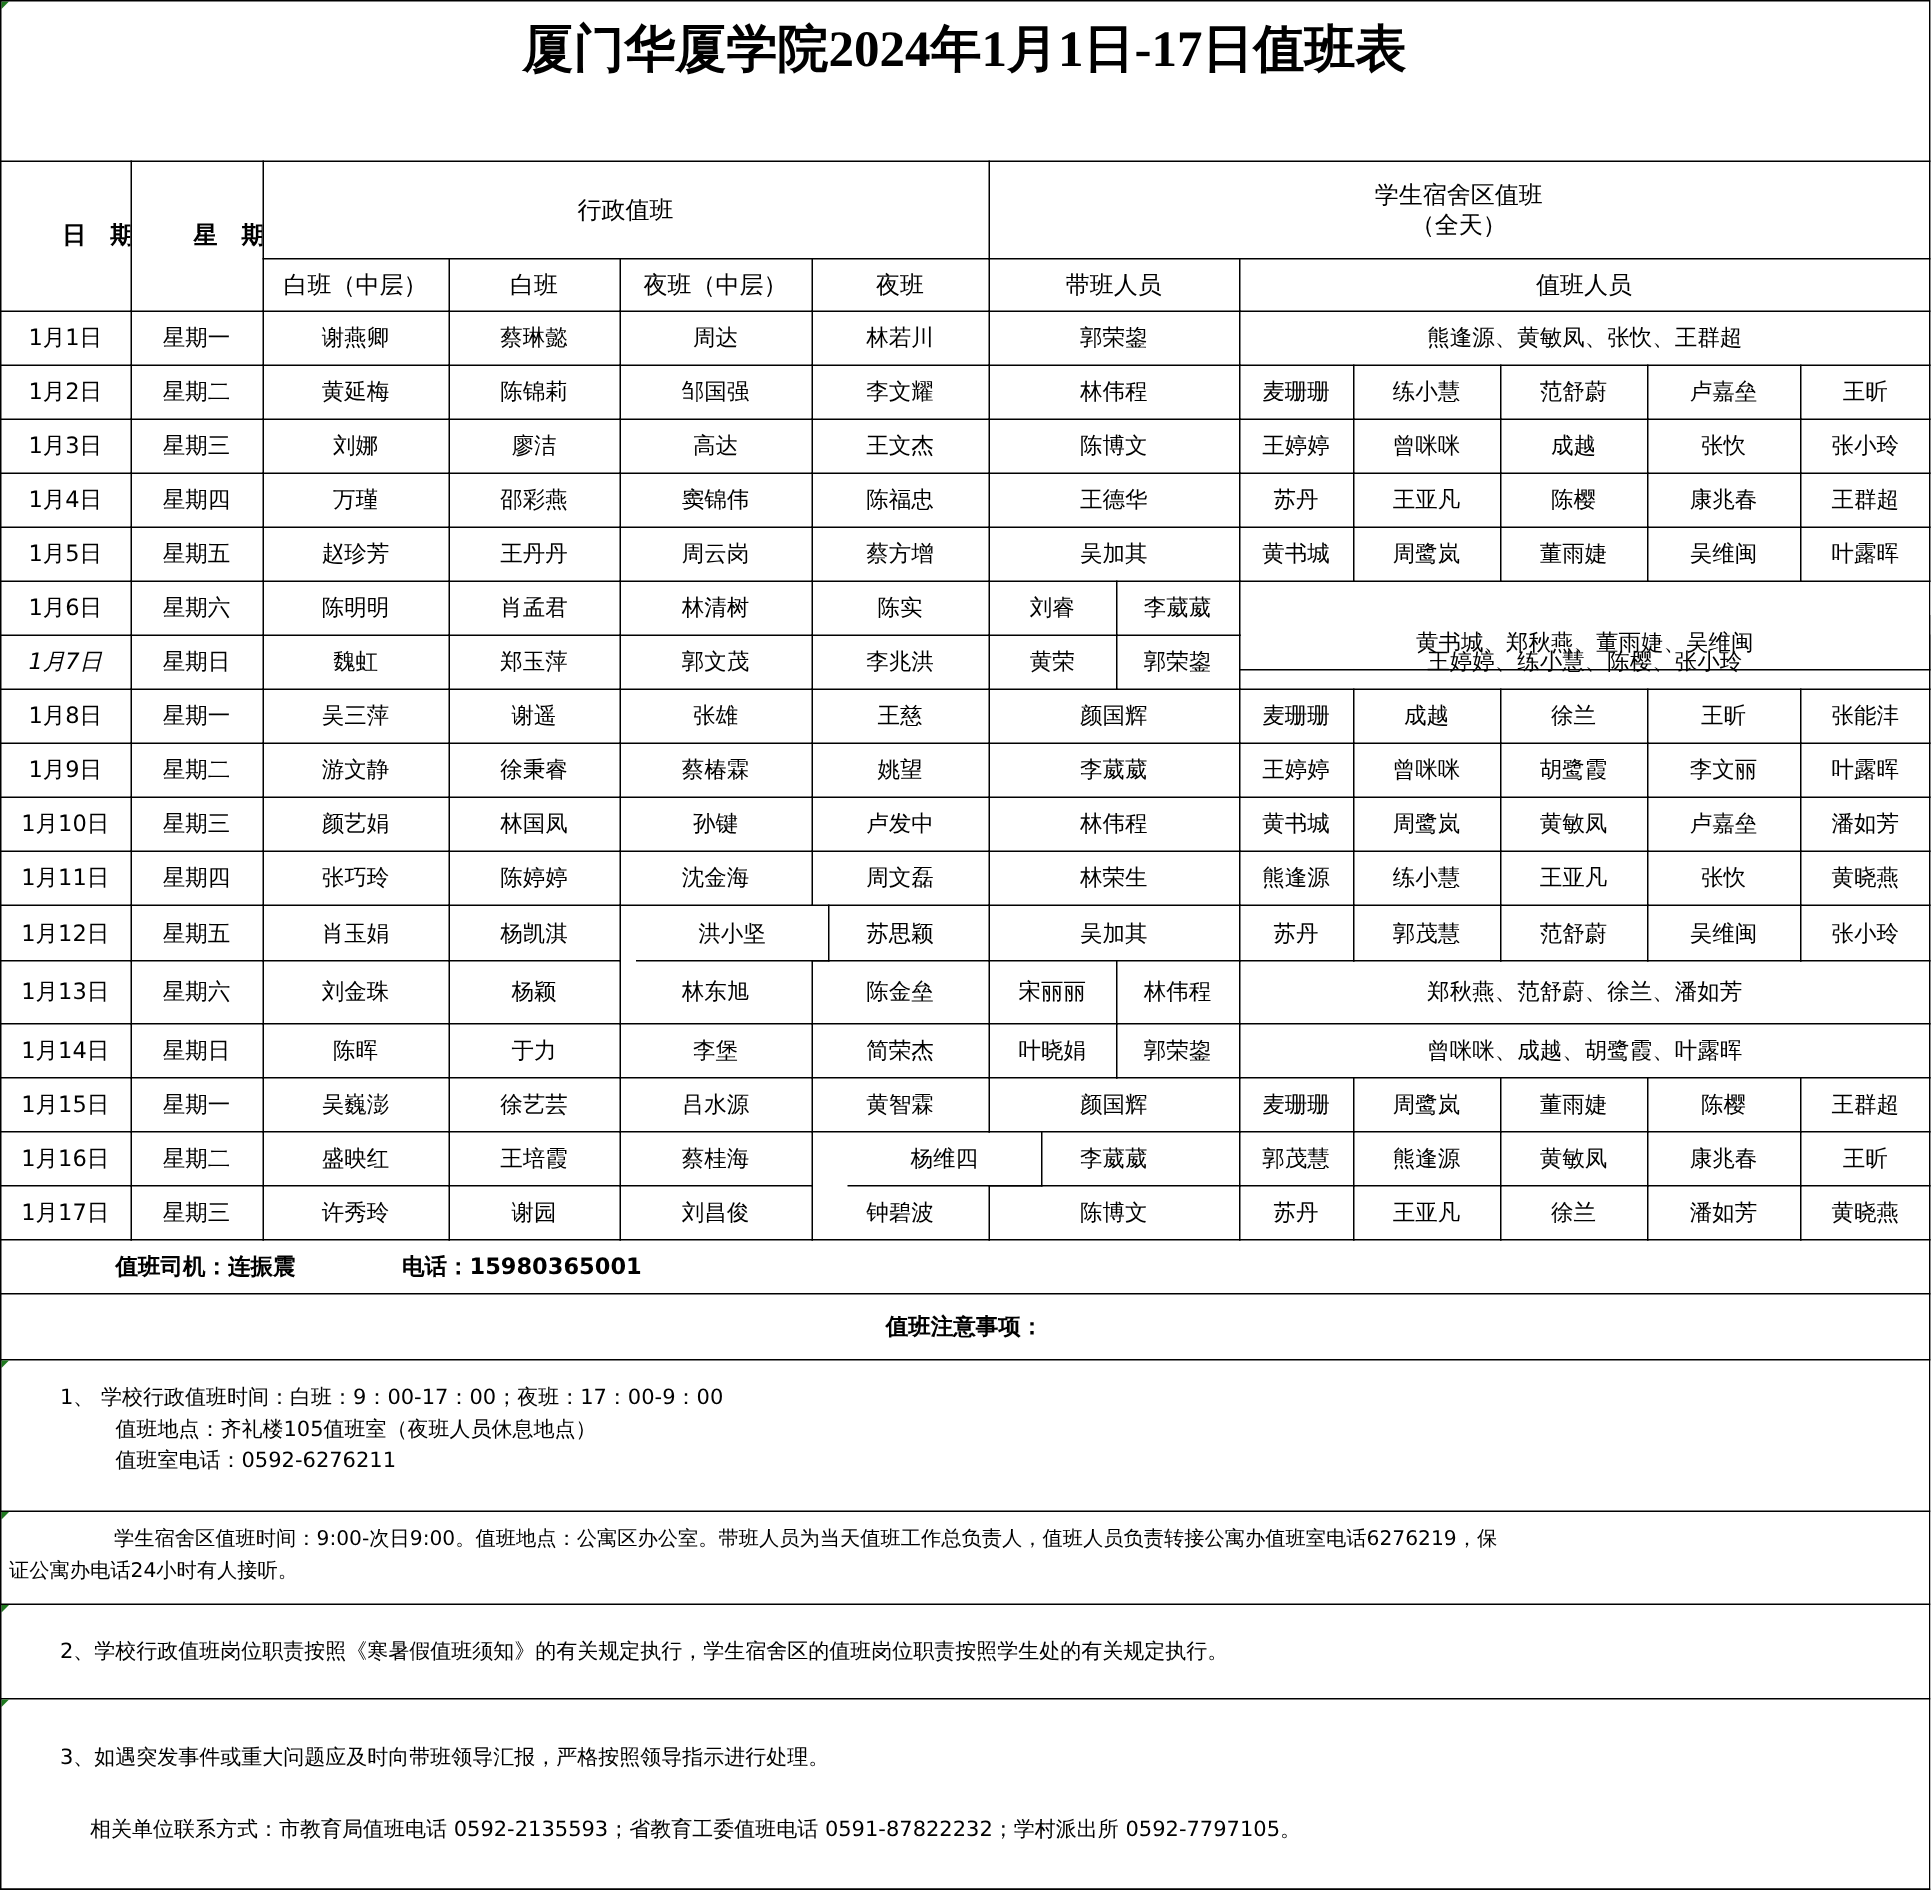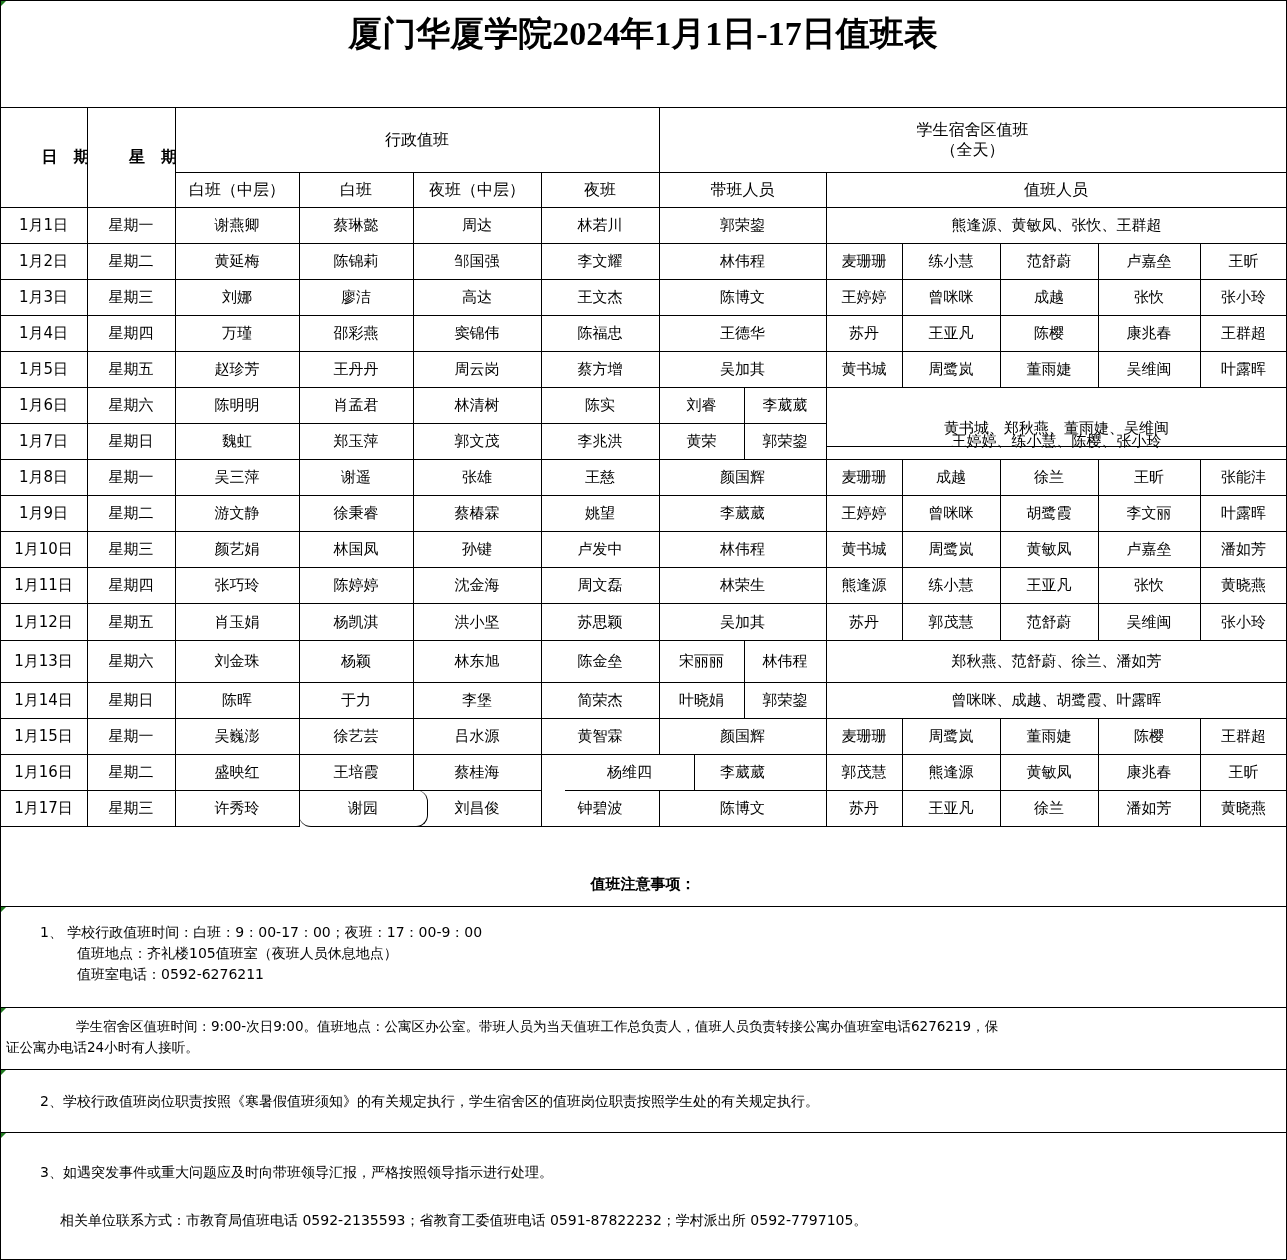--- a/index.html
+++ b/index.html
@@ -116,21 +116,21 @@
         <div class="c" style="left: 87px; top: 387px; width: 89px; height: 37px;">星期六</div>
         <div class="c" style="left: 175px; top: 387px; width: 125px; height: 37px;">陈明明</div>
         <div class="c" style="left: 299px; top: 387px; width: 115px; height: 37px;">肖孟君</div>
         <div class="c" style="left: 413px; top: 387px; width: 129px; height: 37px;">林清树</div>
         <div class="c" style="left: 541px; top: 387px; width: 119px; height: 37px;">陈实</div>
         <div class="c" style="left: 659px; top: 387px; width: 86px; height: 37px;">刘睿</div>
         <div class="c" style="left: 744px; top: 387px; width: 83px; height: 37px;">李葳葳</div>
         <div class="c" style="left: 826px; top: 387px; width: 462px; height: 37px; margin-top: 23px;">黄书城、郑秋燕、董雨婕、吴维闽</div>
       </div>
       <div>
-        <div class="c" style="left: 0px; top: 423px; width: 88px; height: 37px;">1月7日</div>
+        <div class="c" style="left: 0px; top: 423px; width: 88px; height: 37px; font-style: italic;">1月7日</div>
         <div class="c" style="left: 87px; top: 423px; width: 89px; height: 37px;">星期日</div>
         <div class="c" style="left: 175px; top: 423px; width: 125px; height: 37px;">魏虹</div>
         <div class="c" style="left: 299px; top: 423px; width: 115px; height: 37px;">郑玉萍</div>
         <div class="c" style="left: 413px; top: 423px; width: 129px; height: 37px;">郭文茂</div>
         <div class="c" style="left: 541px; top: 423px; width: 119px; height: 37px;">李兆洪</div>
         <div class="c" style="left: 659px; top: 423px; width: 86px; height: 37px;">黄荣</div>
         <div class="c" style="left: 744px; top: 423px; width: 83px; height: 37px;">郭荣鋆</div>
         <div class="c" style="left: 826px; top: 423px; width: 462px; height: 37px;">王婷婷、练小慧、陈樱、张小玲</div>
       </div>
       <div>
@@ -187,21 +187,21 @@
         <div class="c" style="left: 902px; top: 567px; width: 99px; height: 37px;">练小慧</div>
         <div class="c" style="left: 1000px; top: 567px; width: 99px; height: 37px;">王亚凡</div>
         <div class="c" style="left: 1098px; top: 567px; width: 103px; height: 37px;">张忺</div>
         <div class="c" style="left: 1200px; top: 567px; width: 88px; height: 37px;">黄晓燕</div>
       </div>
       <div>
         <div class="c" style="left: 0px; top: 603px; width: 88px; height: 38px;">1月12日</div>
         <div class="c" style="left: 87px; top: 603px; width: 89px; height: 38px;">星期五</div>
         <div class="c" style="left: 175px; top: 603px; width: 125px; height: 38px;">肖玉娟</div>
         <div class="c" style="left: 299px; top: 603px; width: 115px; height: 38px;">杨凯淇</div>
-        <div class="c" style="left: 413px; top: 603px; width: 129px; height: 38px;">洪小坚</div>
+        <div class="c" style="left: 424px; top: 603px; width: 129px; height: 38px;">洪小坚</div>
         <div class="c" style="left: 541px; top: 603px; width: 119px; height: 38px;">苏思颖</div>
         <div class="c" style="left: 659px; top: 603px; width: 168px; height: 38px;">吴加其</div>
         <div class="c" style="left: 826px; top: 603px; width: 77px; height: 38px;">苏丹</div>
         <div class="c" style="left: 902px; top: 603px; width: 99px; height: 38px;">郭茂慧</div>
         <div class="c" style="left: 1000px; top: 603px; width: 99px; height: 38px;">范舒蔚</div>
         <div class="c" style="left: 1098px; top: 603px; width: 103px; height: 38px;">吴维闽</div>
         <div class="c" style="left: 1200px; top: 603px; width: 88px; height: 38px;">张小玲</div>
       </div>
       <div>
         <div class="c" style="left: 0px; top: 640px; width: 88px; height: 43px;">1月13日</div>
@@ -250,32 +250,36 @@
         <div class="c" style="left: 826px; top: 754px; width: 77px; height: 37px;">郭茂慧</div>
         <div class="c" style="left: 902px; top: 754px; width: 99px; height: 37px;">熊逢源</div>
         <div class="c" style="left: 1000px; top: 754px; width: 99px; height: 37px;">黄敏凤</div>
         <div class="c" style="left: 1098px; top: 754px; width: 103px; height: 37px;">康兆春</div>
         <div class="c" style="left: 1200px; top: 754px; width: 88px; height: 37px;">王昕</div>
       </div>
       <div>
         <div class="c" style="left: 0px; top: 790px; width: 88px; height: 37px;">1月17日</div>
         <div class="c" style="left: 87px; top: 790px; width: 89px; height: 37px;">星期三</div>
         <div class="c" style="left: 175px; top: 790px; width: 125px; height: 37px;">许秀玲</div>
-        <div class="c" style="left: 299px; top: 790px; width: 129px; height: 37px; border-radius: 12px;">谢园</div>
+        <div class="c" style="left: 299px; top: 790px; width: 115px; height: 37px;">谢园</div>
         <div class="c" style="left: 413px; top: 790px; width: 129px; height: 37px;">刘昌俊</div>
         <div class="c" style="left: 541px; top: 790px; width: 119px; height: 37px;">钟碧波</div>
         <div class="c" style="left: 659px; top: 790px; width: 168px; height: 37px;">陈博文</div>
         <div class="c" style="left: 826px; top: 790px; width: 77px; height: 37px;">苏丹</div>
         <div class="c" style="left: 902px; top: 790px; width: 99px; height: 37px;">王亚凡</div>
         <div class="c" style="left: 1000px; top: 790px; width: 99px; height: 37px;">徐兰</div>
         <div class="c" style="left: 1098px; top: 790px; width: 103px; height: 37px;">潘如芳</div>
         <div class="c" style="left: 1200px; top: 790px; width: 88px; height: 37px;">黄晓燕</div>
       </div>
     </div>
 
+  <div class="c bold left" style="left:0;top:826px;width:1287px;height:37px;padding-left:6px;font-size:15px;">
+    <span style="display:inline-block;width:262px;">值班司机：连振震</span>
+    <span>电话：15980365001</span>
+  </div>
 
   <div class="c bold" style="left:0;top:862px;width:1287px;height:45px;font-size:15px;">值班注意事项：</div>
 
   <div class="note" style="left:0;top:906px;width:1287px;height:102px;padding:16px 0 0 40px;">
     <span class="ln">1、  学校行政值班时间：白班：9：00-17：00；夜班：17：00-9：00</span>
     <span class="ln" style="padding-left:37px;">值班地点：齐礼楼105值班室（夜班人员休息地点）</span>
     <span class="ln" style="padding-left:37px;">值班室电话：0592-6276211</span>
   </div>
   <div class="green" style="left:1px;top:907px;"></div>
 

